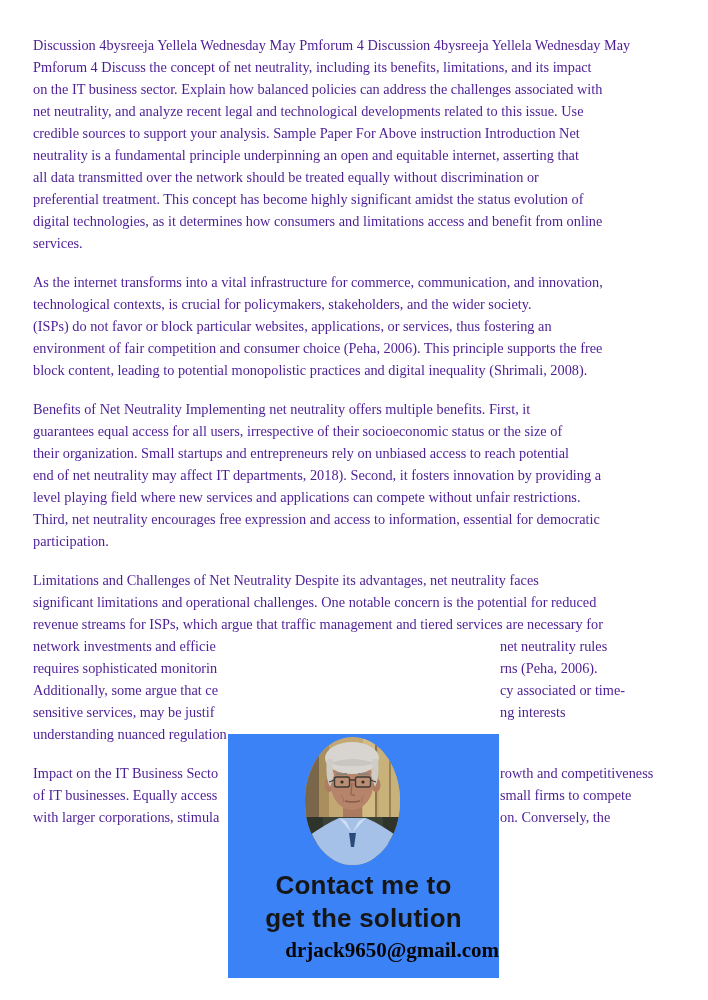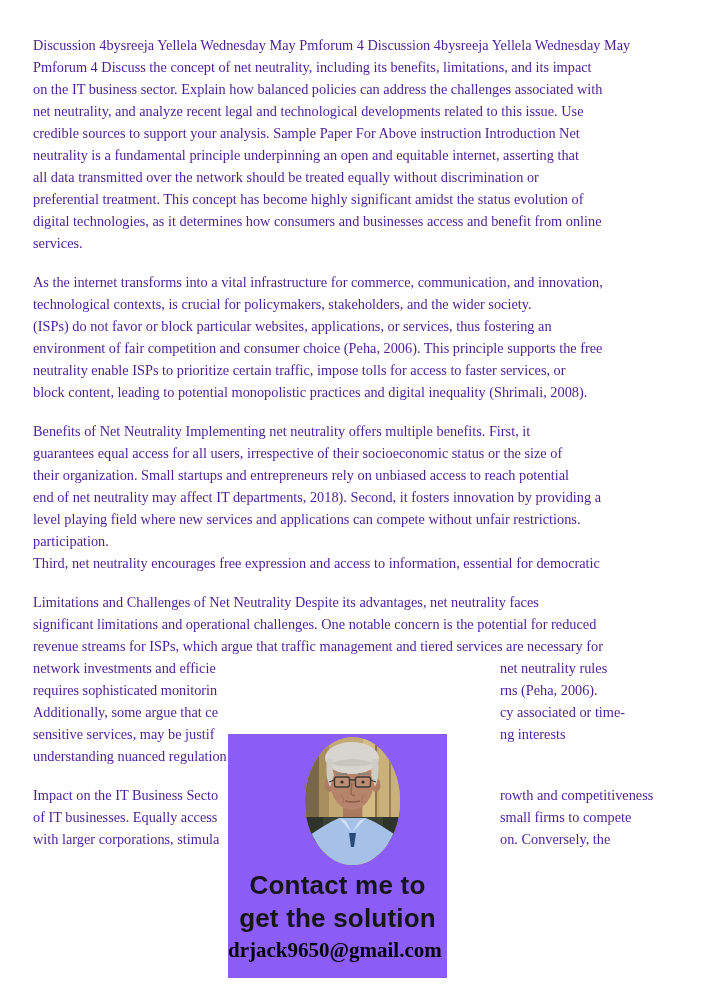--- a/index.html
+++ b/index.html
@@ -26,22 +26,22 @@
   }
   .frag-right {
     position: absolute;
     left: 431px; top: 0;
     white-space: nowrap;
     padding-left: 36px;
   }
   .overlay {
     position: absolute;
     left: 228px; top: 734px;
-    width: 219px; height: 244px;
-    background: #8b5cf6;
+    width: 271px; height: 244px;
+    background: #3b82f6;
     z-index: 5;
   }
   .portrait {
     position: absolute;
     left: 77px; top: 3px;
     width: 95px; height: 128px;
   }
   .portrait svg { display: block; width: 100%; height: 100%; }
   .headline {
     position: absolute;
@@ -52,60 +52,59 @@
     font-weight: 700;
     font-size: 26px;
     line-height: 33px;
     color: #161616;
     letter-spacing: 0.2px;
   }
   .email {
     position: absolute;
     left: 0; top: 203px;
     width: 100%;
-    text-align: left;
+    text-align: right;
     font-family: "Liberation Serif", serif;
     font-weight: 700;
     font-size: 21px;
     line-height: 26px;
     color: #050505;
   }
 </style>
 </head>
 <body>
 
 <div class="doc" id="doc">
     <div class="para">
       <div class="line">Discussion 4bysreeja Yellela Wednesday May Pmforum 4 Discussion 4bysreeja Yellela Wednesday May</div>
       <div class="line">Pmforum 4 Discuss the concept of net neutrality, including its benefits, limitations, and its impact</div>
       <div class="line">on the IT business sector. Explain how balanced policies can address the challenges associated with</div>
       <div class="line">net neutrality, and analyze recent legal and technological developments related to this issue. Use</div>
       <div class="line">credible sources to support your analysis. Sample Paper For Above instruction Introduction Net</div>
       <div class="line">neutrality is a fundamental principle underpinning an open and equitable internet, asserting that</div>
       <div class="line">all data transmitted over the network should be treated equally without discrimination or</div>
       <div class="line">preferential treatment. This concept has become highly significant amidst the status evolution of</div>
-      <div class="line">digital technologies, as it determines how consumers and businesses access and benefit from online</div>
+      <div class="line">digital technologies, as it determines how consumers and limitations access and benefit from online</div>
       <div class="line">services.</div>
     </div>
     <div class="para">
       <div class="line">As the internet transforms into a vital infrastructure for commerce, communication, and innovation,</div>
       <div class="line">technological contexts, is crucial for policymakers, stakeholders, and the wider society.</div>
       <div class="line">(ISPs) do not favor or block particular websites, applications, or services, thus fostering an</div>
       <div class="line">environment of fair competition and consumer choice (Peha, 2006). This principle supports the free</div>
-      <div class="line">neutrality enable ISPs to prioritize certain traffic, impose tolls for access to faster services, or</div>
       <div class="line">block content, leading to potential monopolistic practices and digital inequality (Shrimali, 2008).</div>
     </div>
     <div class="para">
       <div class="line">Benefits of Net Neutrality Implementing net neutrality offers multiple benefits. First, it</div>
       <div class="line">guarantees equal access for all users, irrespective of their socioeconomic status or the size of</div>
       <div class="line">their organization. Small startups and entrepreneurs rely on unbiased access to reach potential</div>
       <div class="line">end of net neutrality may affect IT departments, 2018). Second, it fosters innovation by providing a</div>
       <div class="line">level playing field where new services and applications can compete without unfair restrictions.</div>
+      <div class="line">Third, net neutrality encourages free expression and access to information, essential for democratic</div>
       <div class="line">participation.</div>
-      <div class="line">Third, net neutrality encourages free expression and access to information, essential for democratic</div>
     </div>
     <div class="para">
       <div class="line">Limitations and Challenges of Net Neutrality Despite its advantages, net neutrality faces</div>
       <div class="line">significant limitations and operational challenges. One notable concern is the potential for reduced</div>
       <div class="line">revenue streams for ISPs, which argue that traffic management and tiered services are necessary for</div>
       <div class="line"><span>network investments and efficie</span><span class="frag-right">net neutrality rules</span></div>
       <div class="line"><span>requires sophisticated monitorin</span><span class="frag-right">rns (Peha, 2006).</span></div>
       <div class="line"><span>Additionally, some argue that ce</span><span class="frag-right">cy associated or time-</span></div>
       <div class="line"><span>sensitive services, may be justif</span><span class="frag-right">ng interests</span></div>
       <div class="line"><span>understanding nuanced regulation</span></div>

